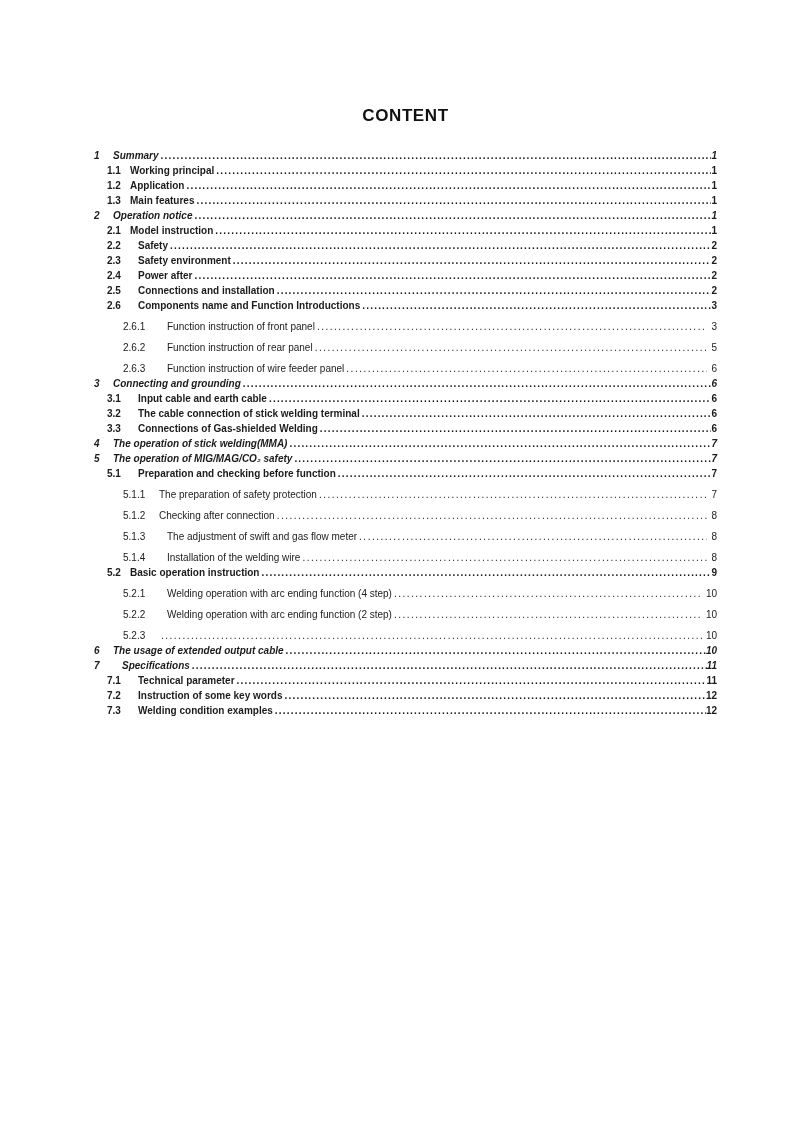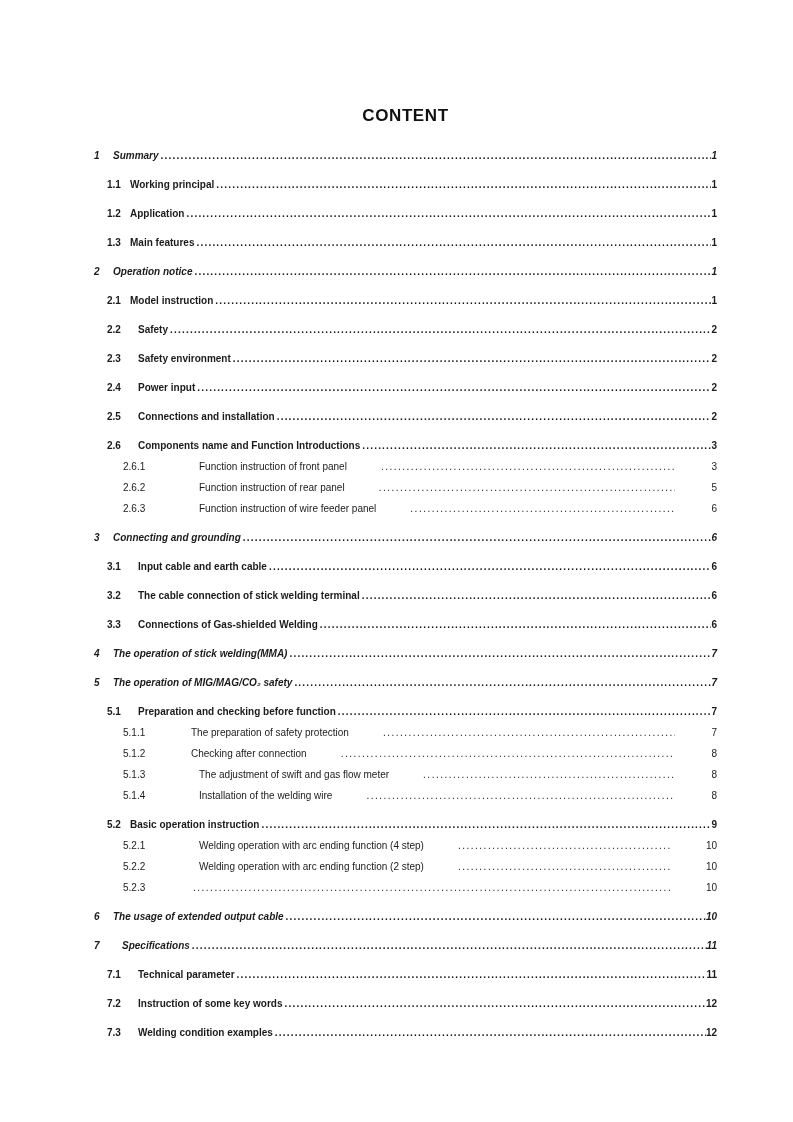--- a/index.html
+++ b/index.html
@@ -30,25 +30,25 @@
   .toc {
     margin-top: 19px;
   }
   .row {
     display: flex;
     align-items: baseline;
     font-size: 10px;
     line-height: 15px;
     white-space: nowrap;
   }
-  .row.l1, .row.l2 { margin-top: 14px; font-weight: 700; }
+  .row.l1, .row.l2 { font-weight: 700; }
   .row:first-child { margin-top: 0; }
   .row.l1 { font-style: italic; }
   .row.l2 { padding-left: 13px; }
-  .row.l3 { margin-top: 6px; padding-left: 29px; font-weight: 400; font-size: 10px; gap: 32px; }
+  .row.l3 { margin-top: 6px; padding-left: 29px; font-weight: 400; font-size: 10px; }
 
   .num { flex: none; }
   .l1 .num { min-width: 19px; }
   .l1.widenum .num { min-width: 28px; }
   .l2 .num { min-width: 23px; }
   .l2.wide .num { min-width: 31px; }
   .l3 .num { min-width: 36px; }
   .l3.wide .num { min-width: 44px; }
 
   .lbl { flex: none; }
@@ -121,21 +121,21 @@
         <span class="pg">2</span>
       </div>
     <div class="row l2 wide">
         <span class="num">2.3</span>
         <span class="lbl">Safety environment</span>
         <span class="leader"></span>
         <span class="pg">2</span>
       </div>
     <div class="row l2 wide">
         <span class="num">2.4</span>
-        <span class="lbl">Power input</span>
+        <span class="lbl">Power after</span>
         <span class="leader"></span>
         <span class="pg">2</span>
       </div>
     <div class="row l2 wide">
         <span class="num">2.5</span>
         <span class="lbl">Connections and installation</span>
         <span class="leader"></span>
         <span class="pg">2</span>
       </div>
     <div class="row l2 wide">

